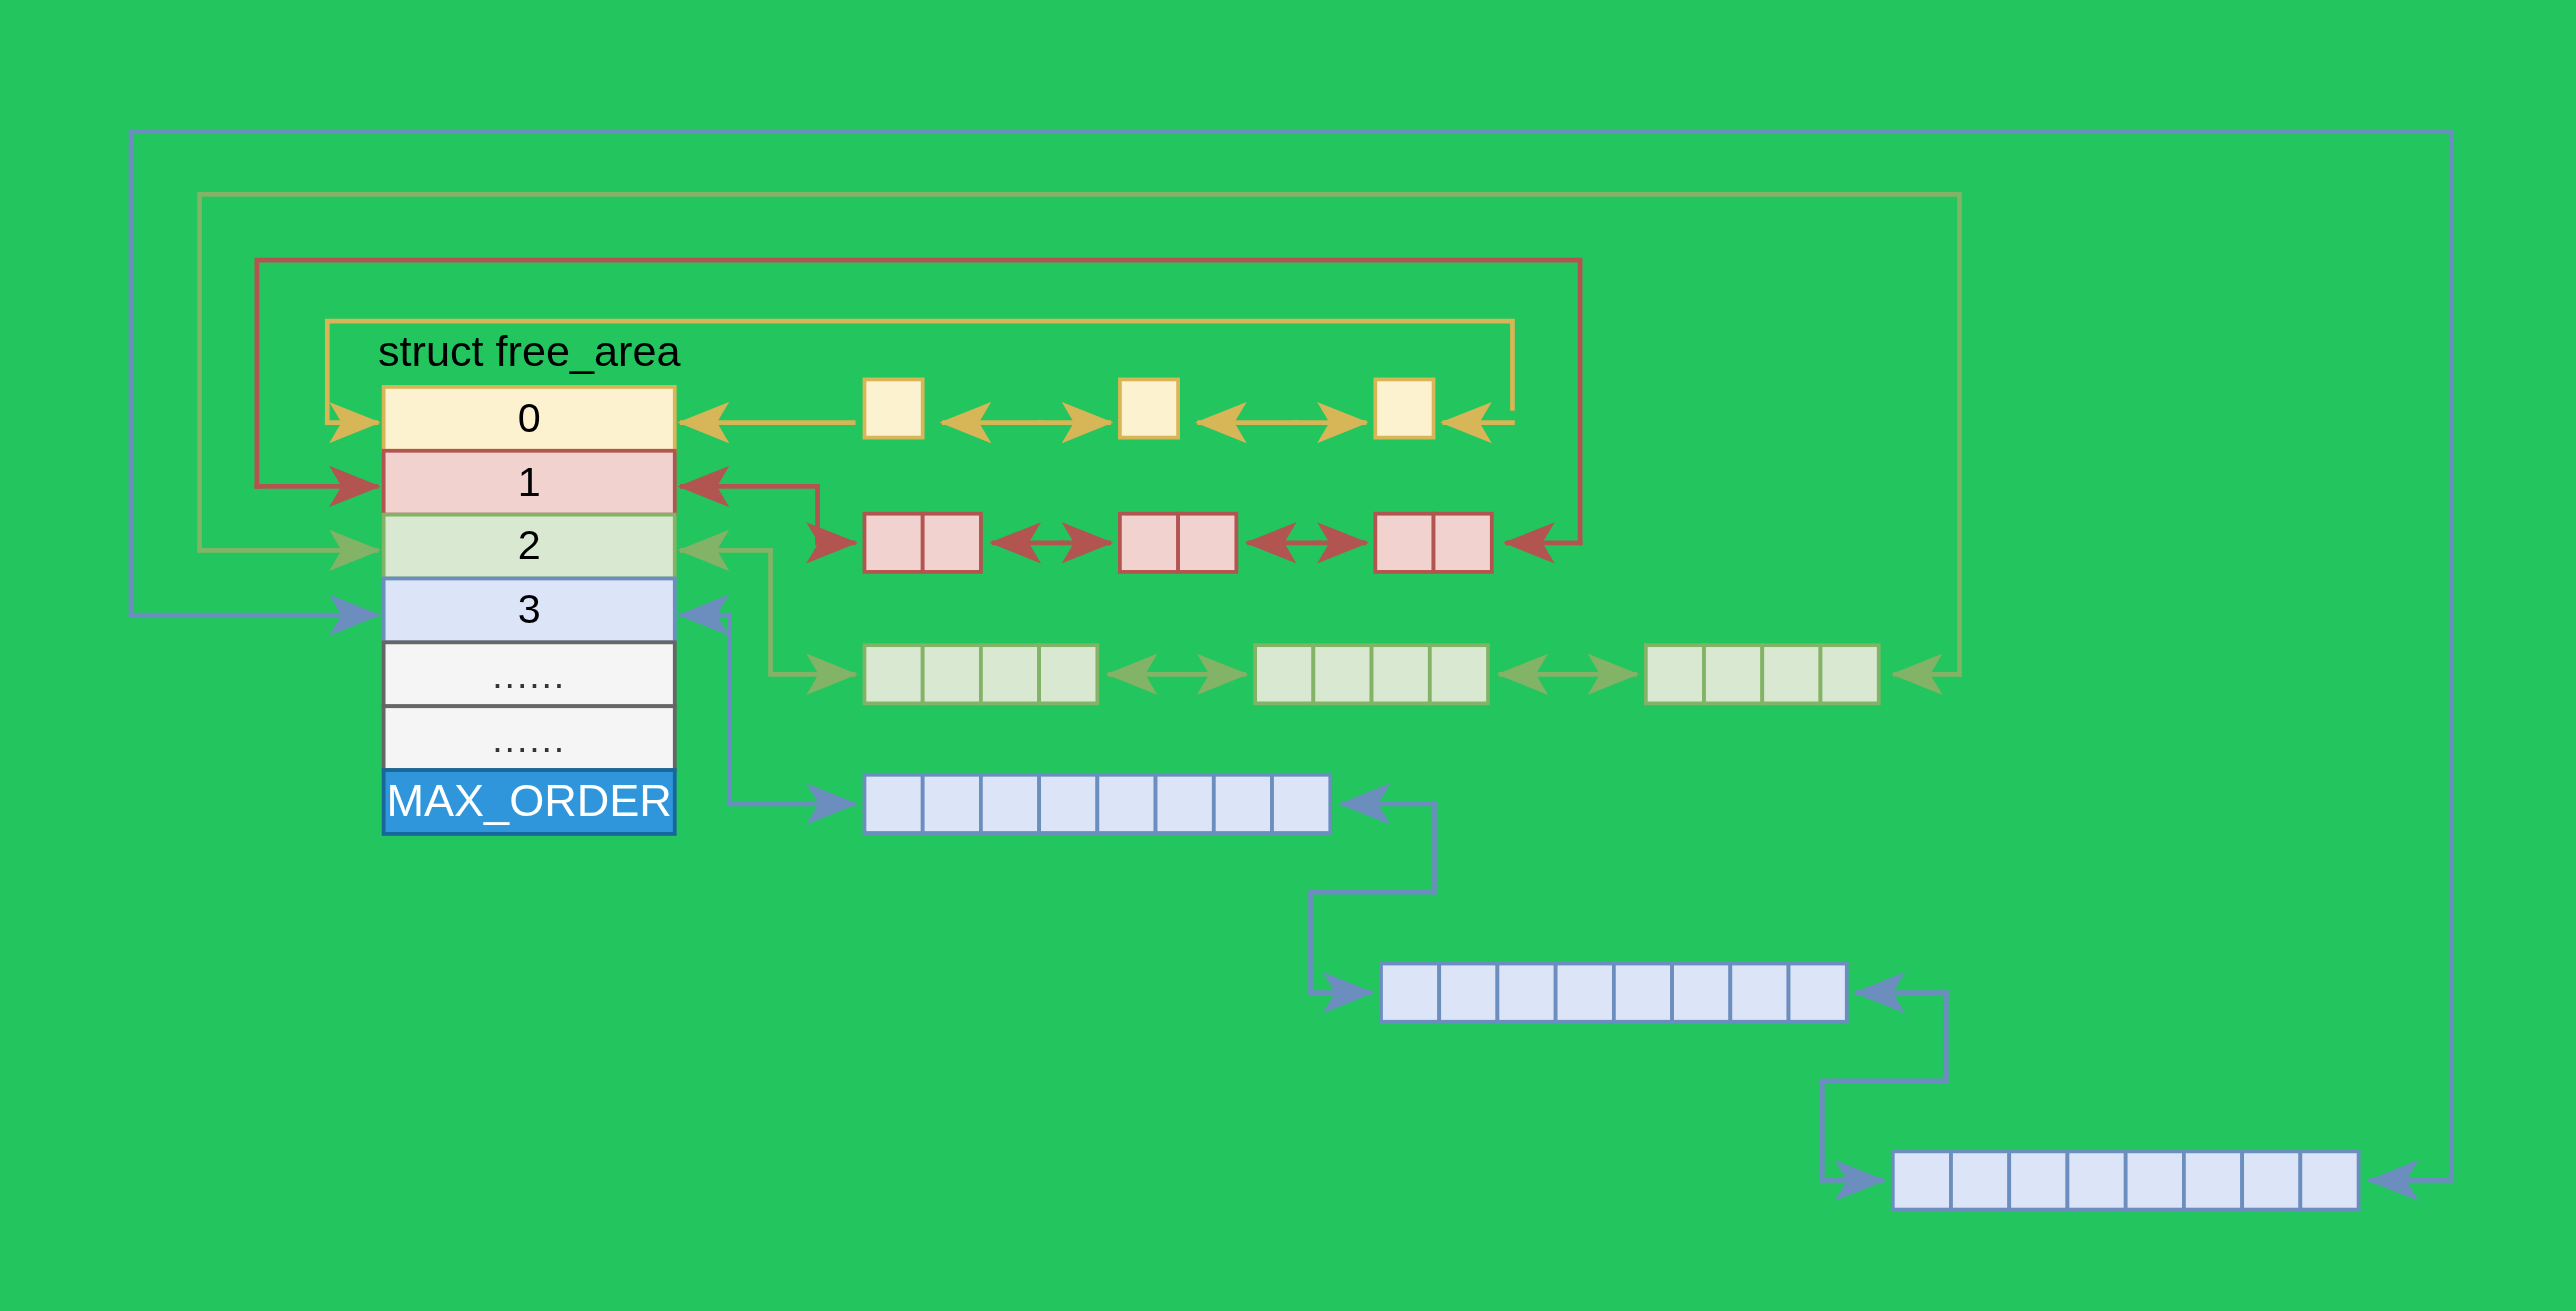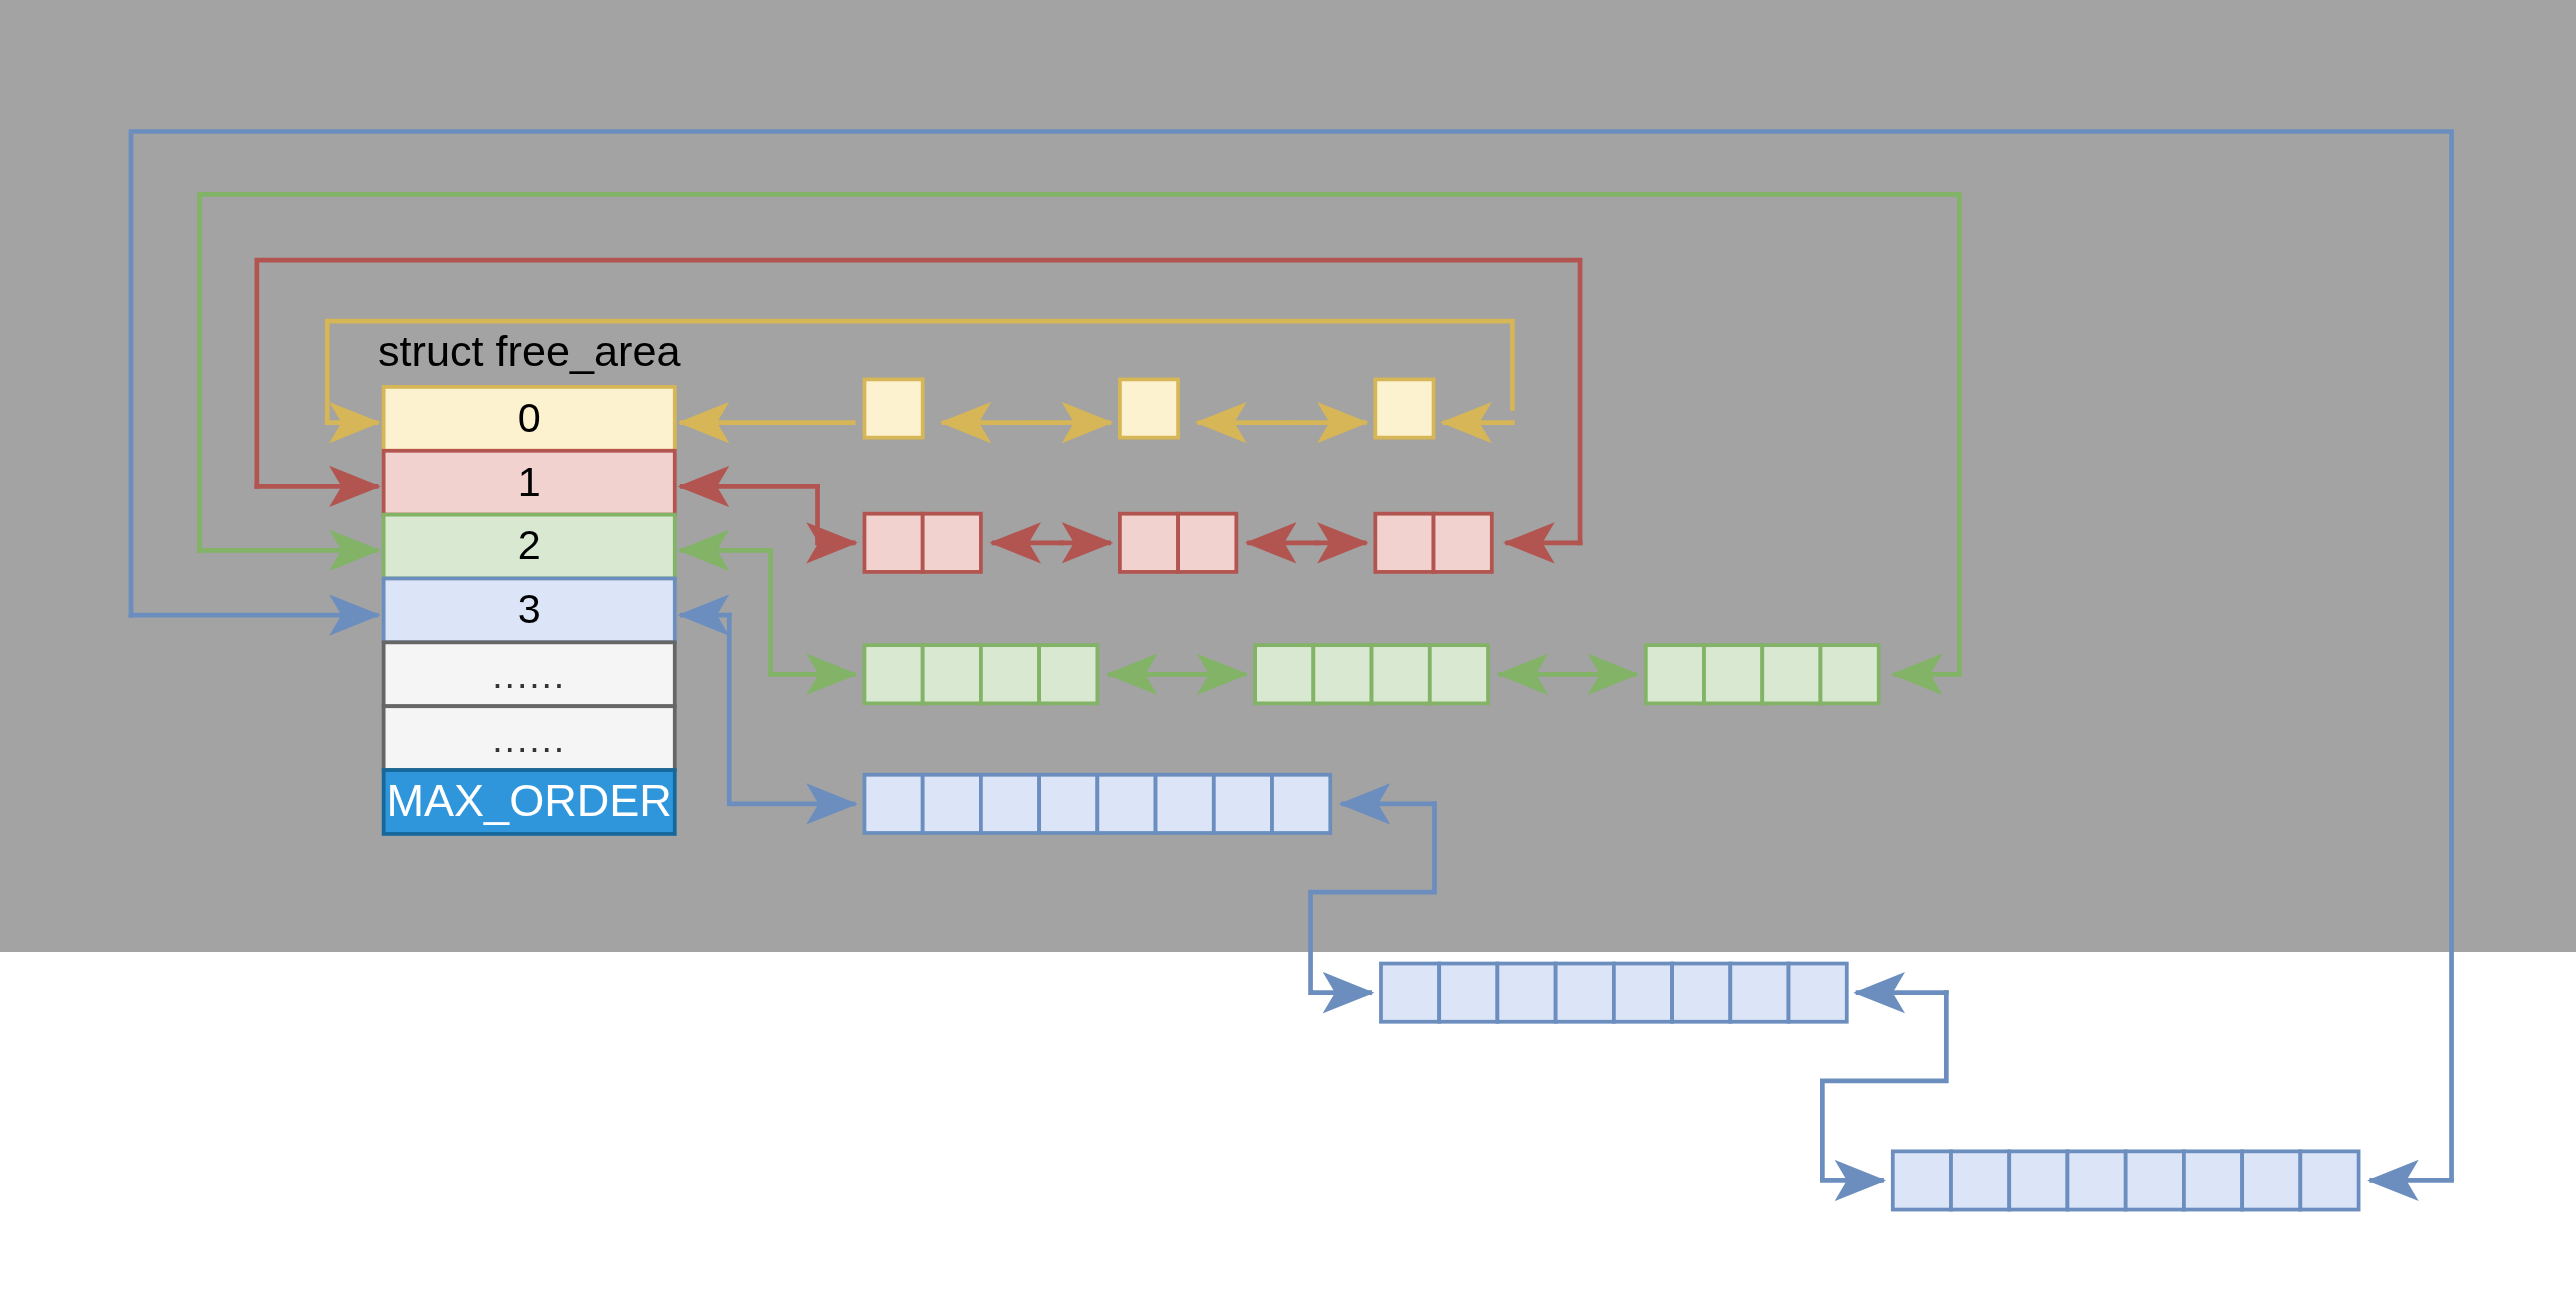--- a/index.html
+++ b/index.html
@@ -9,22 +9,22 @@
   }
   body {
     width: 2576px;
     height: 1311px;
     font-family: "Liberation Sans", sans-serif;
     overflow: hidden;
   }
   #diagram-root {
     position: relative;
     width: 2576px;
-    height: 952px;
-    background: #a3a3a3;
+    height: 1311px;
+    background: #22c55e;
   }
   svg#diagram-svg {
     position: absolute;
     top: 0;
     left: 0;
     width: 2576px;
     height: 1311px;
     display: block;
   }
   .conn {

